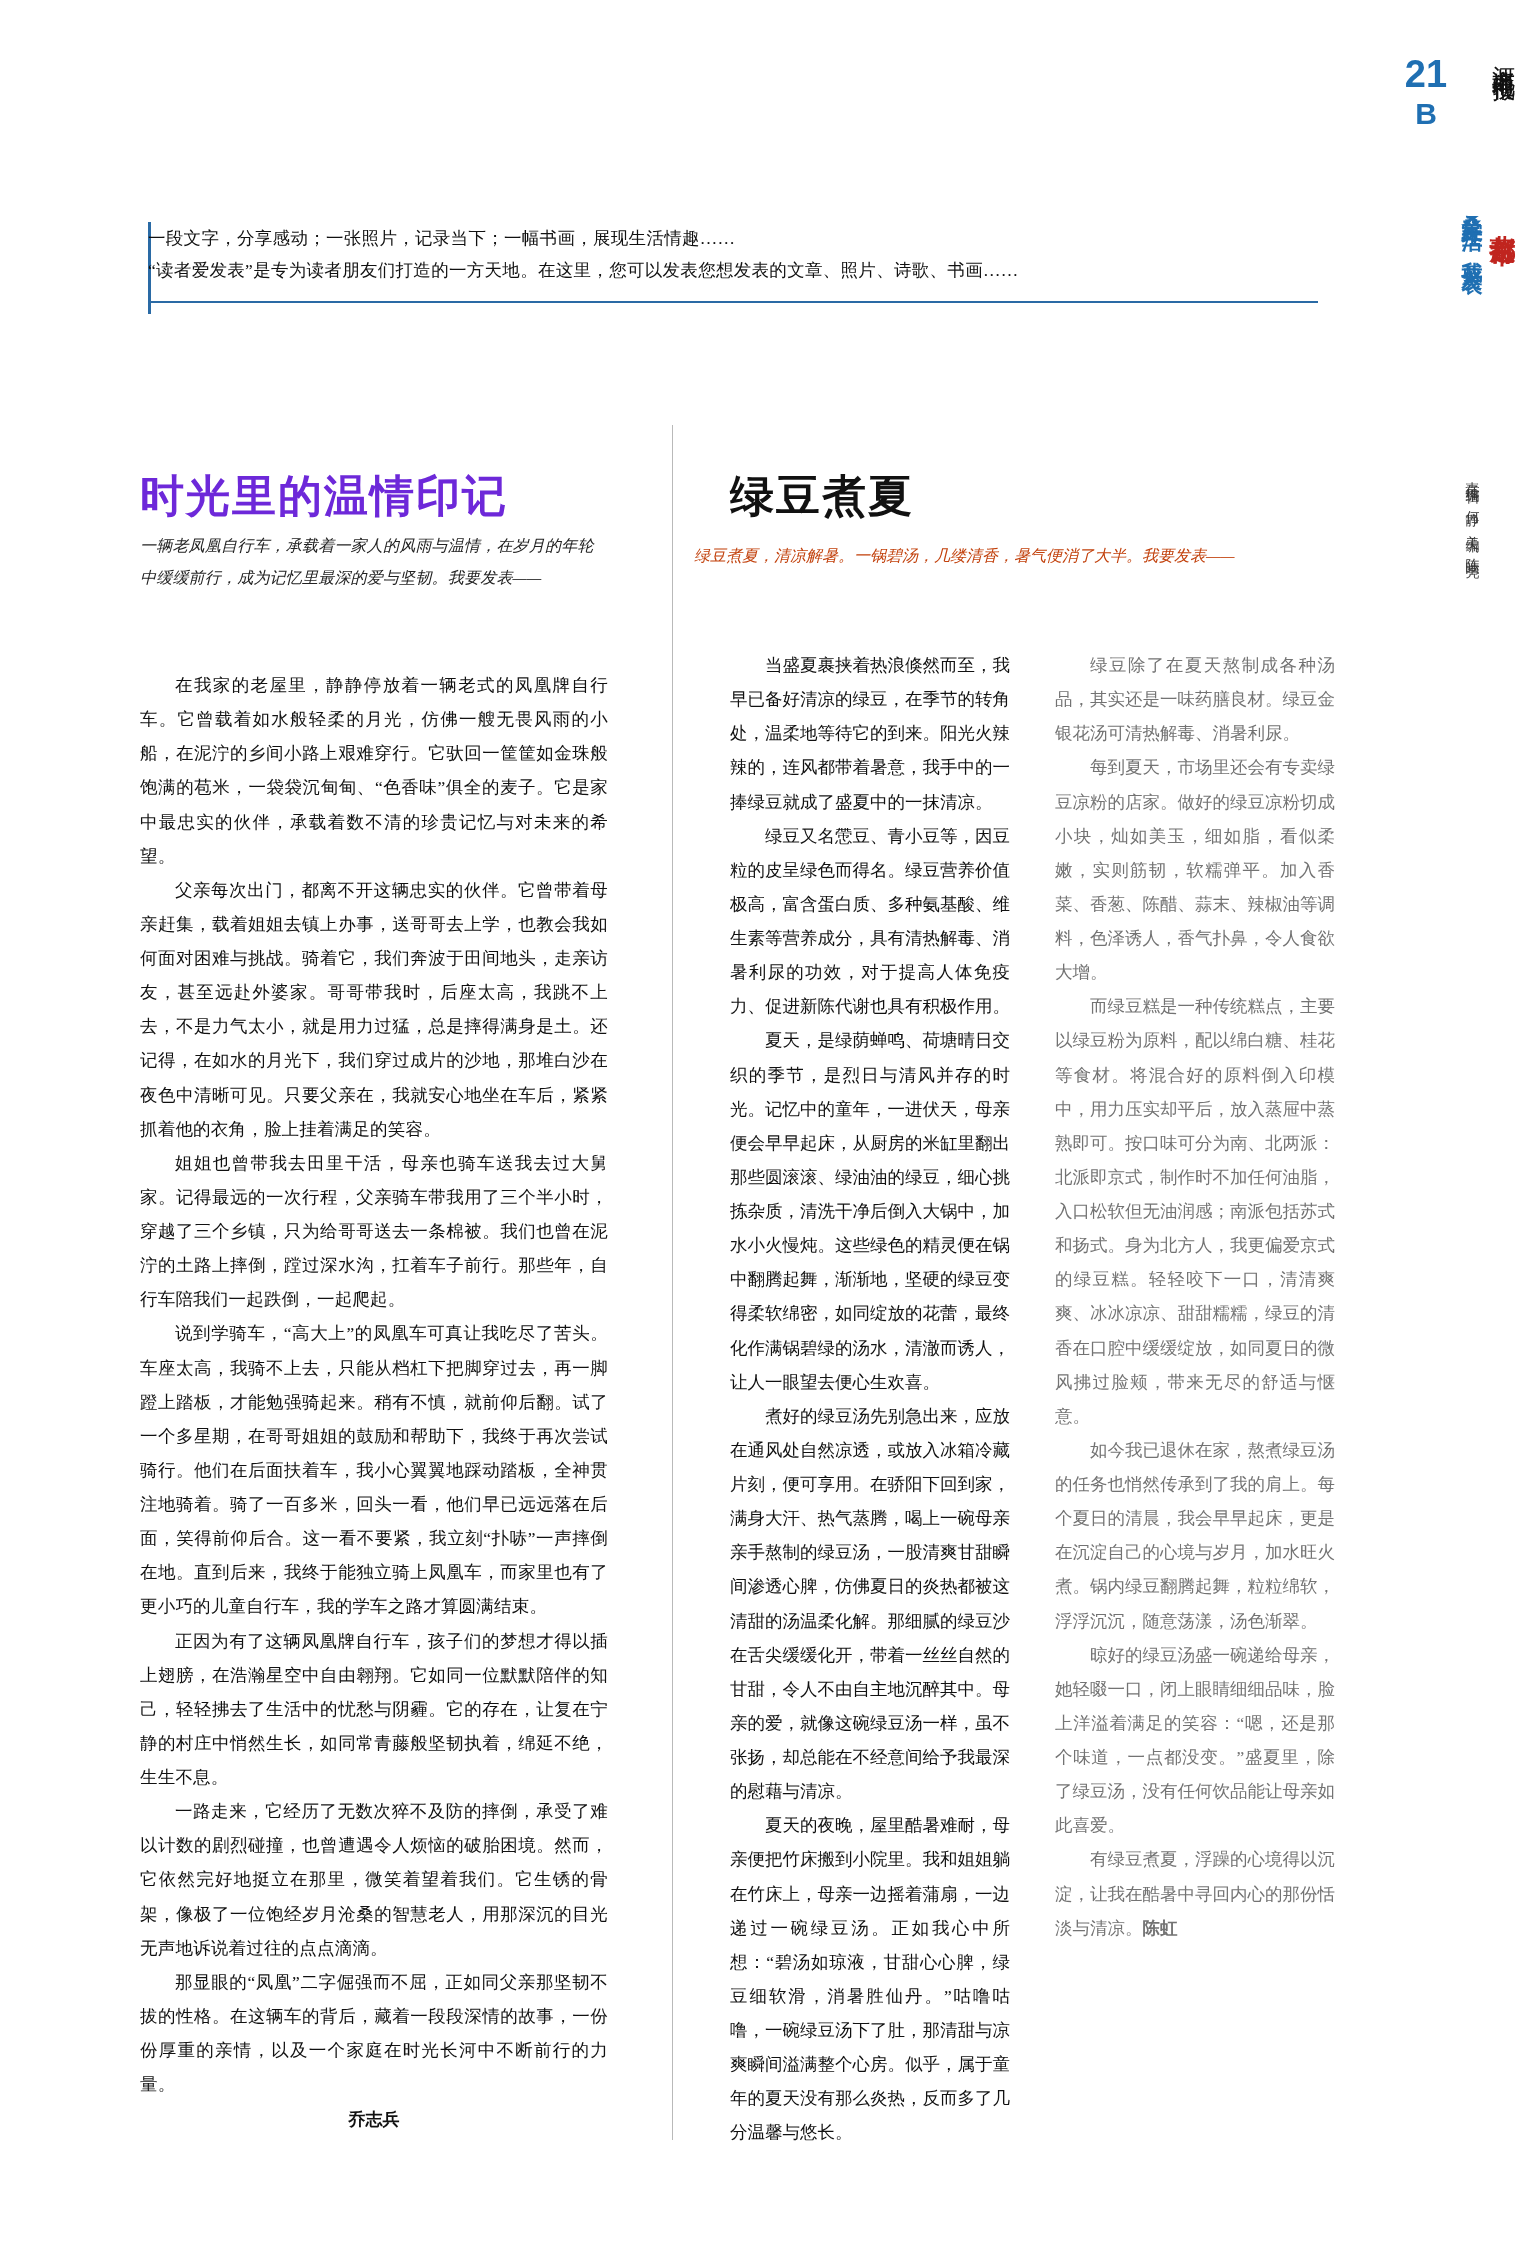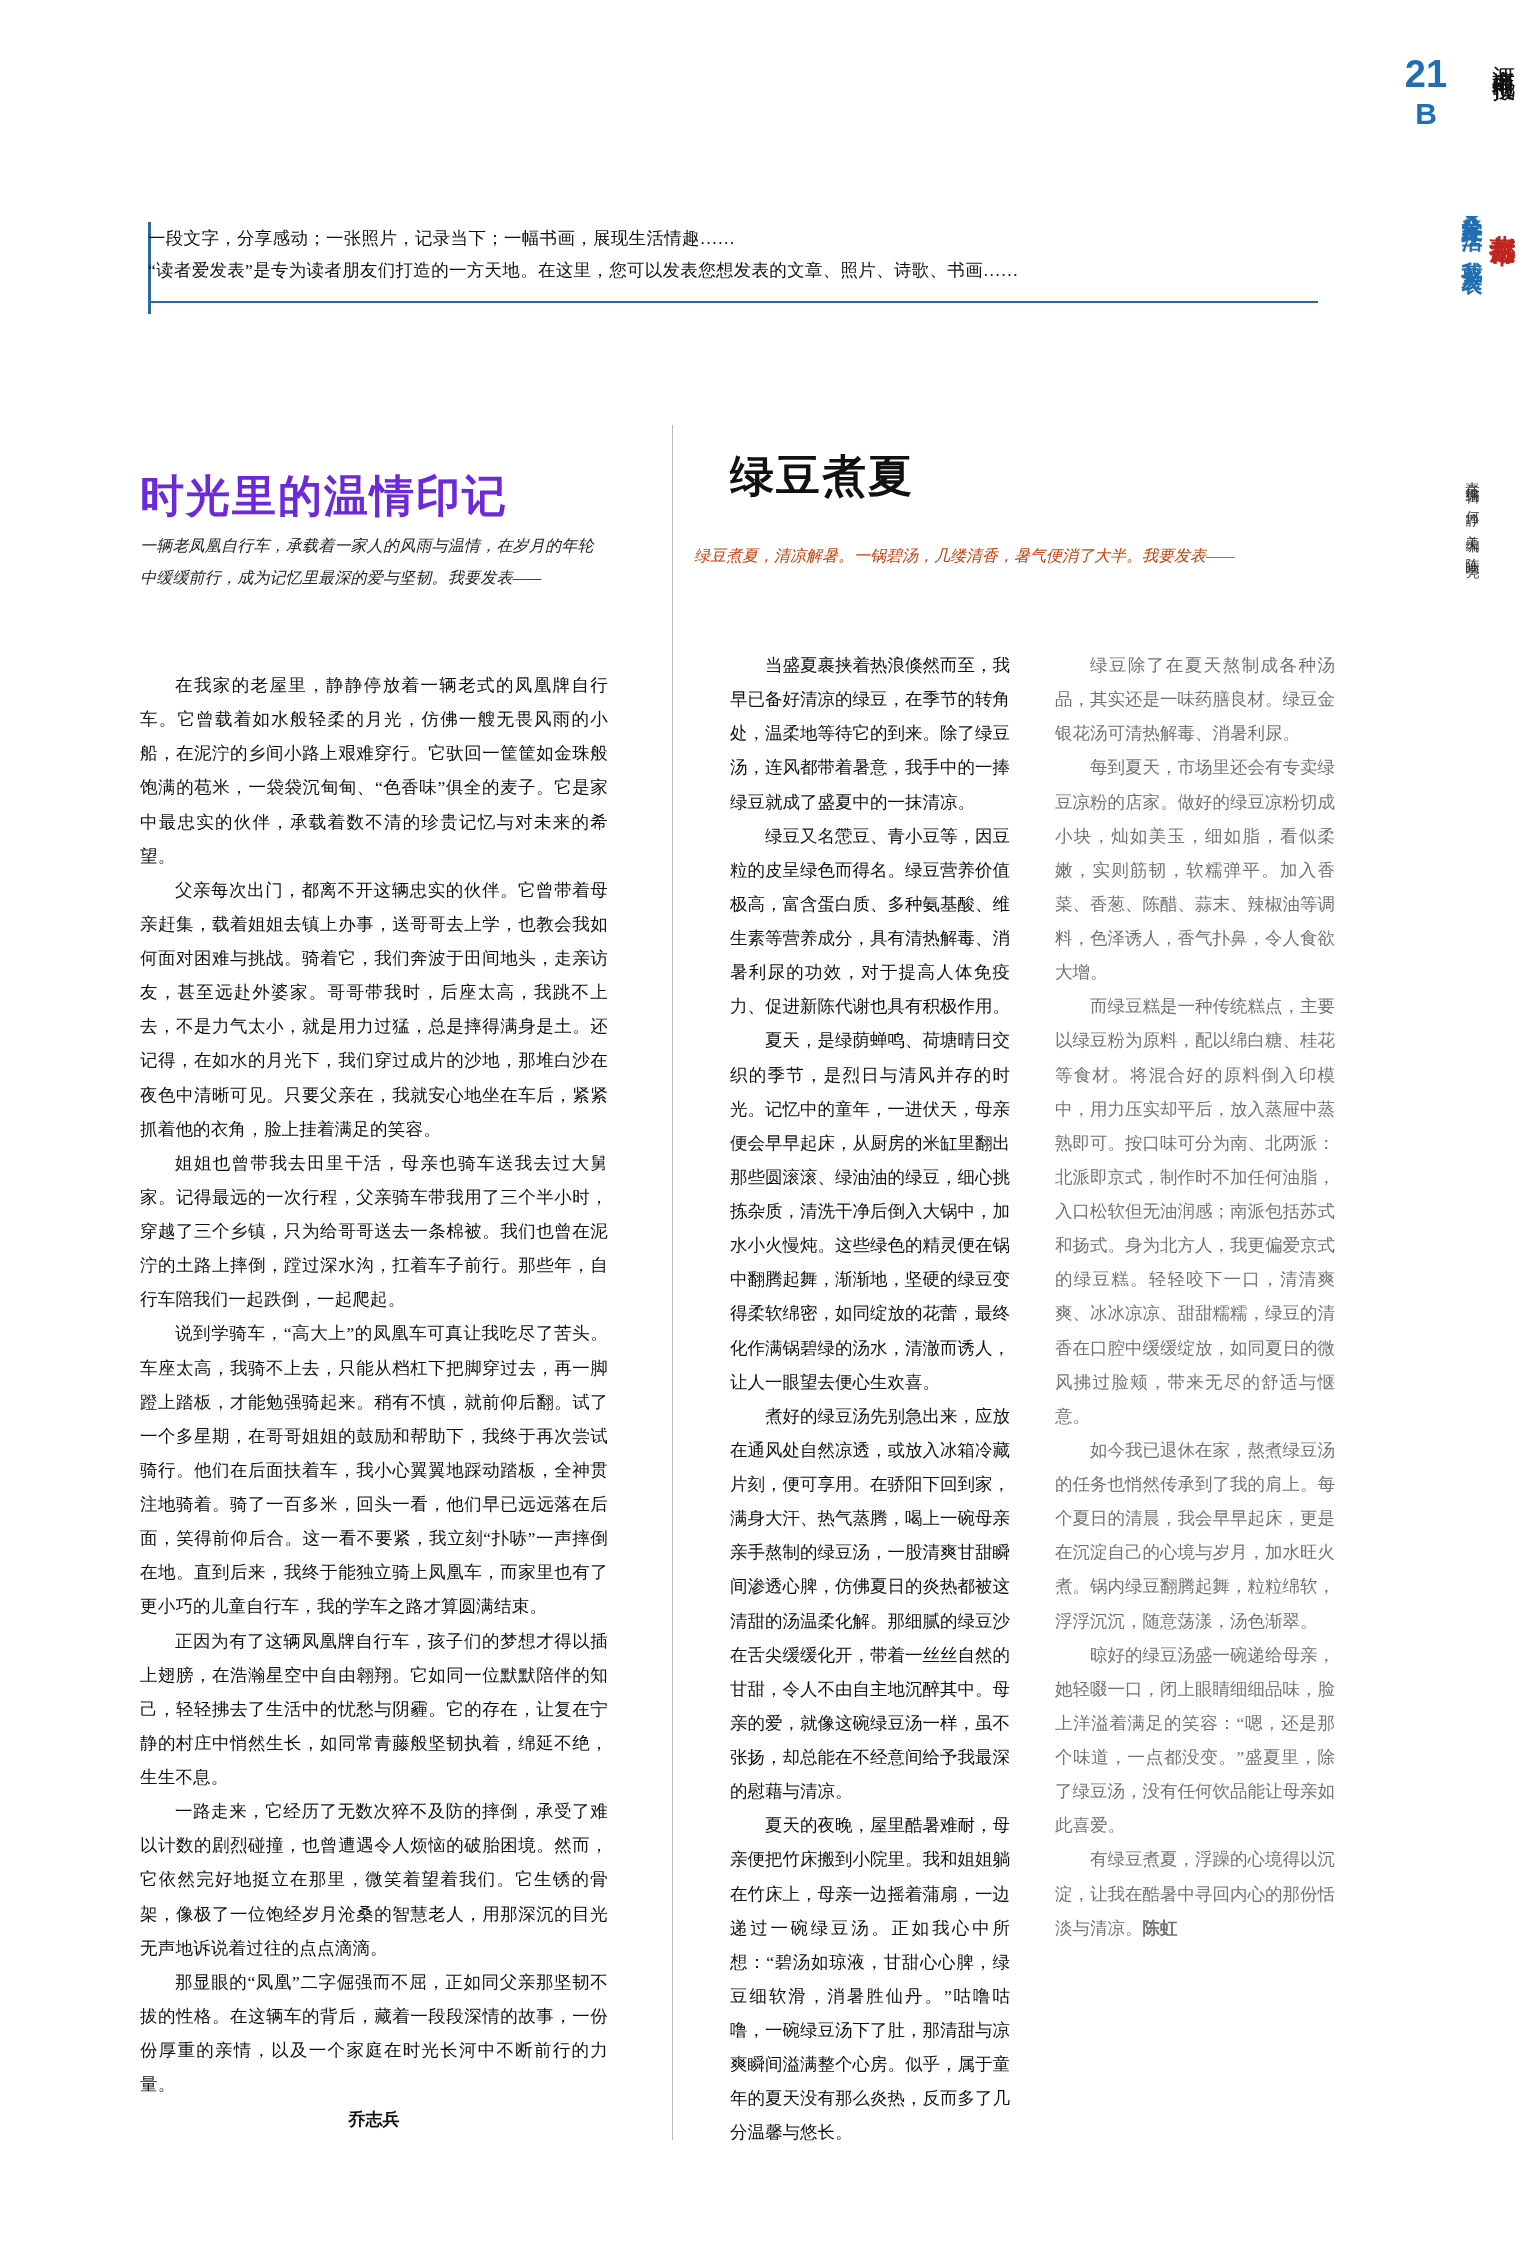--- a/index.html
+++ b/index.html
@@ -163,21 +163,21 @@
     font-weight: bold;
     font-size: 17px;
     display: block;
     margin-top: 2px;
   }
 
   
   .art2-title {
     position: absolute;
     left: 730px;
-    top: 418px;
+    top: 438px;
     font-size: 44px;
     font-weight: bold;
     letter-spacing: 2px;
     color: #111;
   }
   .art2-lead {
     position: absolute;
     left: 694px;
     top: 540px;
     width: 620px;
@@ -240,21 +240,21 @@
   <p>正因为有了这辆凤凰牌自行车，孩子们的梦想才得以插上翅膀，在浩瀚星空中自由翱翔。它如同一位默默陪伴的知己，轻轻拂去了生活中的忧愁与阴霾。它的存在，让复在宁静的村庄中悄然生长，如同常青藤般坚韧执着，绵延不绝，生生不息。</p>
   <p>一路走来，它经历了无数次猝不及防的摔倒，承受了难以计数的剧烈碰撞，也曾遭遇令人烦恼的破胎困境。然而，它依然完好地挺立在那里，微笑着望着我们。它生锈的骨架，像极了一位饱经岁月沧桑的智慧老人，用那深沉的目光无声地诉说着过往的点点滴滴。</p>
   <p>那显眼的“凤凰”二字倔强而不屈，正如同父亲那坚韧不拔的性格。在这辆车的背后，藏着一段段深情的故事，一份份厚重的亲情，以及一个家庭在时光长河中不断前行的力量。</p>
   <span class="byline">乔志兵</span>
 </div>
 
 <h1 class="art2-title">绿豆煮夏</h1>
 <div class="art2-lead">绿豆煮夏，清凉解暑。一锅碧汤，几缕清香，暑气便消了大半。我要发表——</div>
 
 <div class="art2-colA">
-  <p>当盛夏裹挟着热浪倏然而至，我早已备好清凉的绿豆，在季节的转角处，温柔地等待它的到来。除了绿豆汤，连风都带着暑意，我手中的一捧绿豆就成了盛夏中的一抹清凉。</p>
+  <p>当盛夏裹挟着热浪倏然而至，我早已备好清凉的绿豆，在季节的转角处，温柔地等待它的到来。阳光火辣辣的，连风都带着暑意，我手中的一捧绿豆就成了盛夏中的一抹清凉。</p>
   <p>绿豆又名慸豆、青小豆等，因豆粒的皮呈绿色而得名。绿豆营养价值极高，富含蛋白质、多种氨基酸、维生素等营养成分，具有清热解毒、消暑利尿的功效，对于提高人体免疫力、促进新陈代谢也具有积极作用。</p>
   <p>夏天，是绿荫蝉鸣、荷塘晴日交织的季节，是烈日与清风并存的时光。记忆中的童年，一进伏天，母亲便会早早起床，从厨房的米缸里翻出那些圆滚滚、绿油油的绿豆，细心挑拣杂质，清洗干净后倒入大锅中，加水小火慢炖。这些绿色的精灵便在锅中翻腾起舞，渐渐地，坚硬的绿豆变得柔软绵密，如同绽放的花蕾，最终化作满锅碧绿的汤水，清澈而诱人，让人一眼望去便心生欢喜。</p>
   <p>煮好的绿豆汤先别急出来，应放在通风处自然凉透，或放入冰箱冷藏片刻，便可享用。在骄阳下回到家，满身大汗、热气蒸腾，喝上一碗母亲亲手熬制的绿豆汤，一股清爽甘甜瞬间渗透心脾，仿佛夏日的炎热都被这清甜的汤温柔化解。那细腻的绿豆沙在舌尖缓缓化开，带着一丝丝自然的甘甜，令人不由自主地沉醉其中。母亲的爱，就像这碗绿豆汤一样，虽不张扬，却总能在不经意间给予我最深的慰藉与清凉。</p>
   <p>夏天的夜晚，屋里酷暑难耐，母亲便把竹床搬到小院里。我和姐姐躺在竹床上，母亲一边摇着蒲扇，一边递过一碗绿豆汤。正如我心中所想：“碧汤如琼液，甘甜心心脾，绿豆细软滑，消暑胜仙丹。”咕噜咕噜，一碗绿豆汤下了肚，那清甜与凉爽瞬间溢满整个心房。似乎，属于童年的夏天没有那么炎热，反而多了几分温馨与悠长。</p>
 </div>
 
 <div class="art2-colB">
   <p>绿豆除了在夏天熬制成各种汤品，其实还是一味药膳良材。绿豆金银花汤可清热解毒、消暑利尿。</p>
   <p>每到夏天，市场里还会有专卖绿豆凉粉的店家。做好的绿豆凉粉切成小块，灿如美玉，细如脂，看似柔嫩，实则筋韧，软糯弹平。加入香菜、香葱、陈醋、蒜末、辣椒油等调料，色泽诱人，香气扑鼻，令人食欲大增。</p>
   <p>而绿豆糕是一种传统糕点，主要以绿豆粉为原料，配以绵白糖、桂花等食材。将混合好的原料倒入印模中，用力压实却平后，放入蒸屉中蒸熟即可。按口味可分为南、北两派：北派即京式，制作时不加任何油脂，入口松软但无油润感；南派包括苏式和扬式。身为北方人，我更偏爱京式的绿豆糕。轻轻咬下一口，清清爽爽、冰冰凉凉、甜甜糯糯，绿豆的清香在口腔中缓缓绽放，如同夏日的微风拂过脸颊，带来无尽的舒适与惬意。</p>

